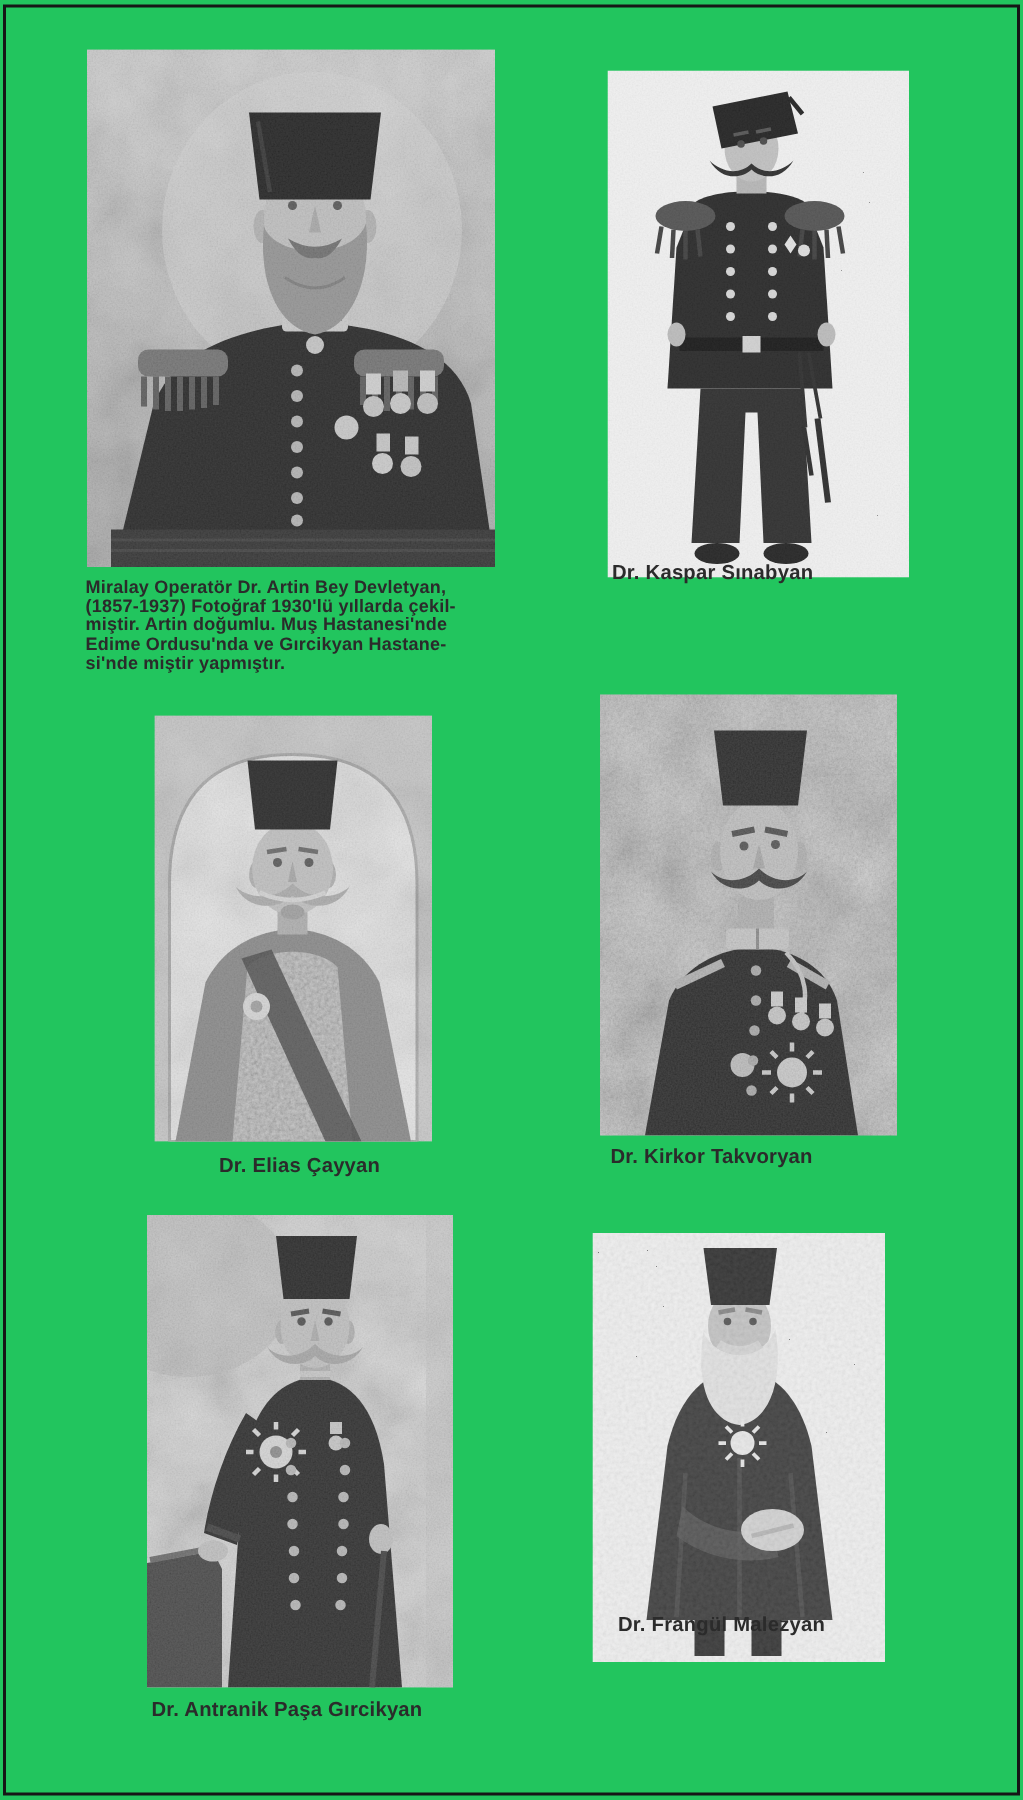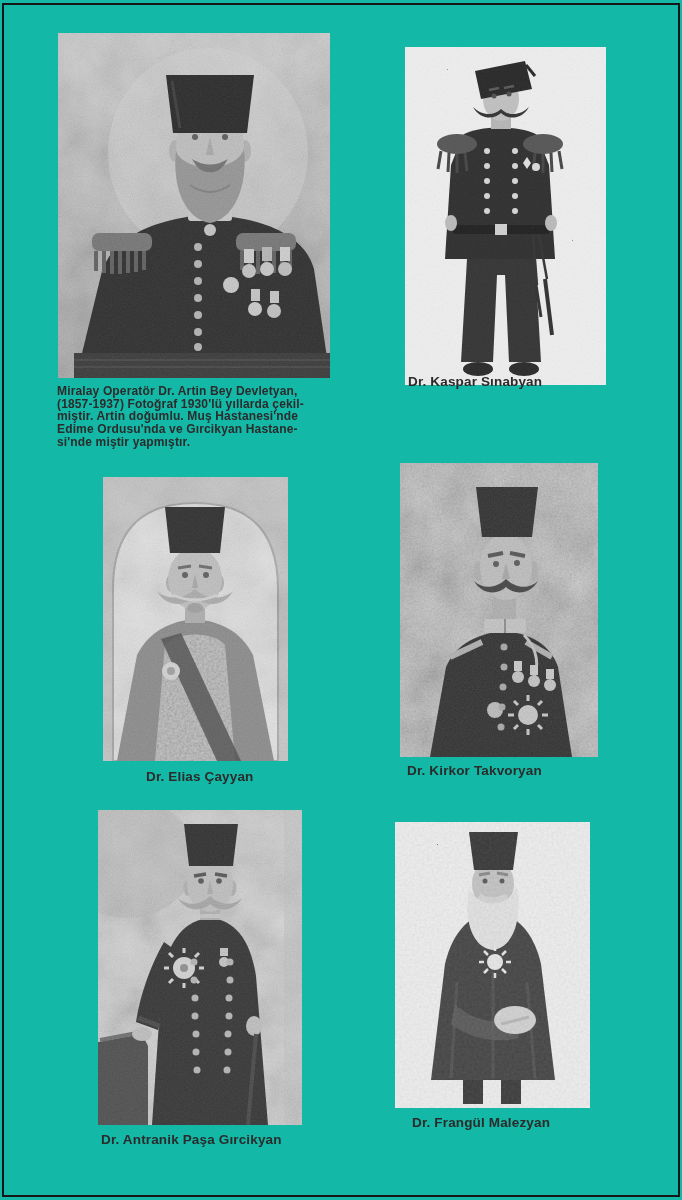--- a/index.html
+++ b/index.html
@@ -1,36 +1,36 @@
 <!DOCTYPE html>
 <html><head>
 <meta charset="utf-8">
 <style>
   html,body{margin:0;padding:0;background:#ffffff;}
   body{width:682px;height:1200px;font-family:"Liberation Sans",sans-serif;}
-  .stage{position:relative;width:682px;height:1200px;background:#14b8a6;overflow:hidden;}
+  .stage{position:relative;width:682px;height:1200px;background:#22c55e;overflow:hidden;}
   .frame{position:absolute;left:2px;right:2px;top:3px;bottom:3px;border:2px solid #161616;pointer-events:none;}
   .photo{position:absolute;margin:0;padding:0;filter:grayscale(1) blur(0.35px) contrast(0.98);}
   .photo svg{display:block;width:100%;height:100%;}
   .p1{left:58px;top:33px;width:272px;height:345px;}
   .p2{left:405px;top:47px;width:201px;height:338px;}
   .p3{left:103px;top:477px;width:185px;height:284px;}
   .p4{left:400px;top:463px;width:198px;height:294px;}
   .p5{left:98px;top:810px;width:204px;height:315px;}
   .p6{left:395px;top:822px;width:195px;height:286px;}
   .cap{position:absolute;color:#2b2b2b;font-weight:600;letter-spacing:0.15px;
        text-rendering:optimizeLegibility;}
   .cap .ln{white-space:nowrap;}
   .cap1{left:57px;top:385px;font-size:12px;line-height:12.7px;}
   .capname{font-size:13.5px;line-height:15px;white-space:nowrap;}
   .cap2{left:408px;top:374px;}
   .cap3{left:106px;top:769px;padding-left:40px;}
   .cap4{left:407px;top:763px;}
   .cap5{left:101px;top:1132px;}
-  .cap6{left:412px;top:1075px;margin-top:40px;}
+  .cap6{left:412px;top:1075px;}
 </style>
 </head>
 <body>
 
 <svg width="0" height="0" style="position:absolute" aria-hidden="true">
   <defs>
     <filter id="mottle" x="-5%" y="-5%" width="110%" height="110%">
       <feTurbulence type="fractalNoise" baseFrequency="0.022" numOctaves="4" seed="11" stitchTiles="stitch"></feTurbulence>
       <feColorMatrix type="saturate" values="0"></feColorMatrix>
       <feComponentTransfer>

